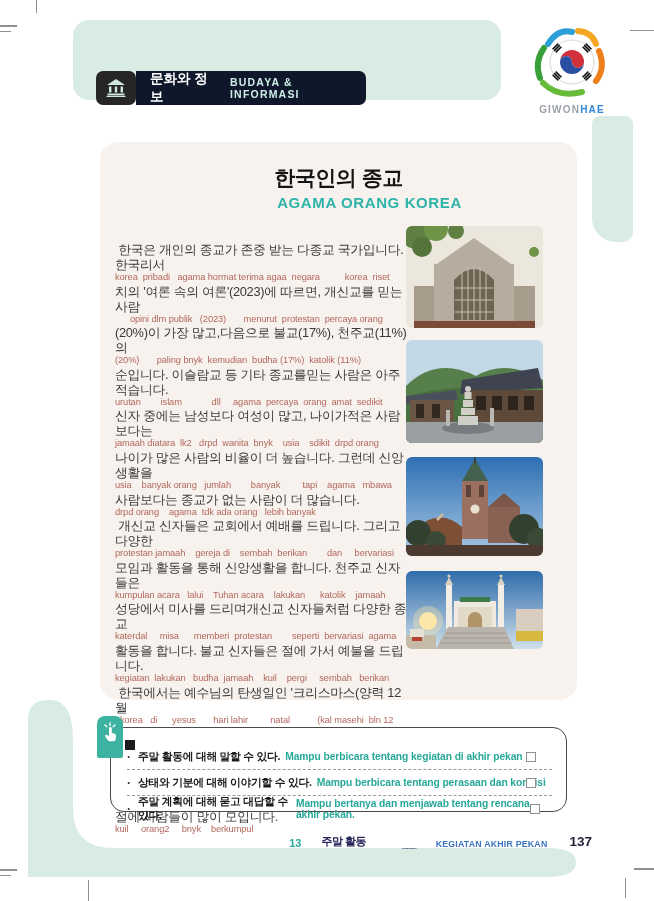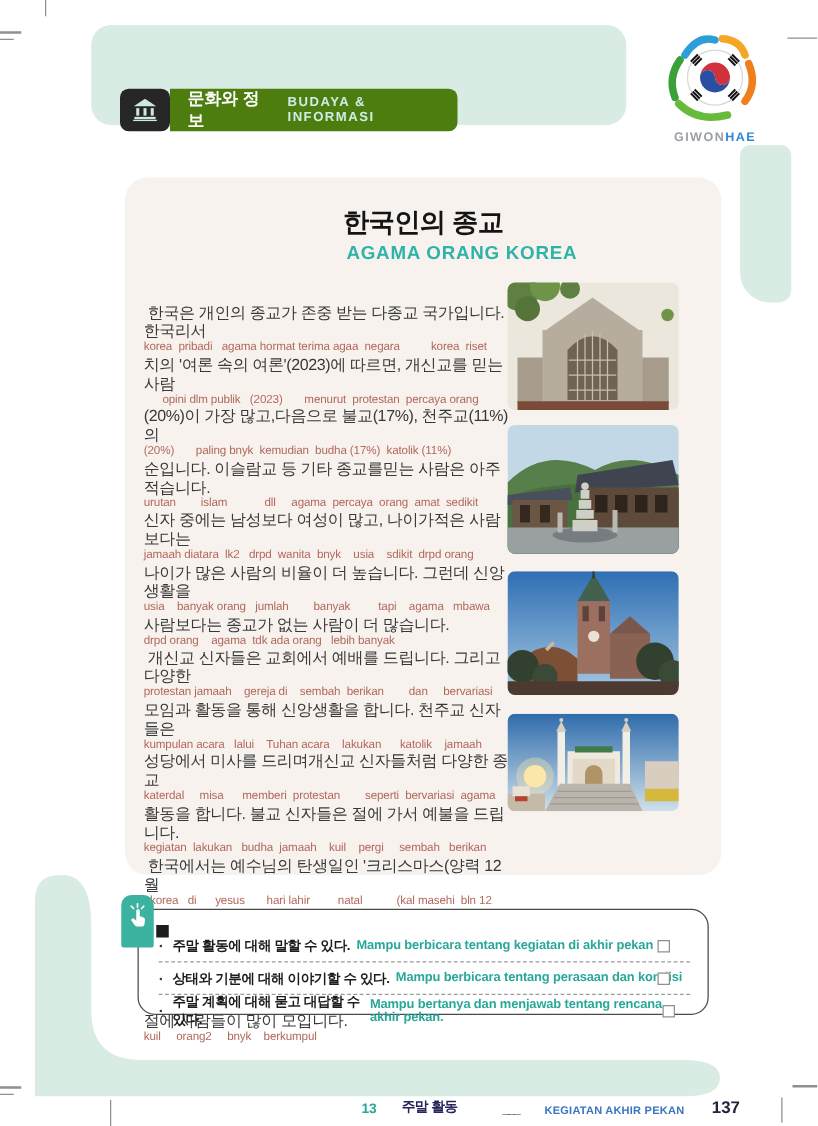--- a/index.html
+++ b/index.html
@@ -12,21 +12,21 @@
   
   .header-band{position:absolute;left:73px;top:20px;width:428px;height:80px;
                background:#d9ece4;border-radius:16px;}
   .right-strip{position:absolute;left:592px;top:116px;width:41px;height:126px;
                background:#d9ece4;border-radius:8px 8px 10px 24px;}
   .bottom-l{position:absolute;left:0;top:690px;}
 
   
   .black-badge{position:absolute;left:96px;top:71px;width:40px;height:34px;background:#262626;
                border-radius:7px;display:flex;align-items:center;justify-content:center;z-index:3;}
-  .teal-badge{position:absolute;left:136px;top:71px;width:230px;height:34px;background:#4d7c0f;
+  .teal-badge{position:absolute;left:136px;top:71px;width:230px;height:34px;background:#0f172a;
               border-radius:0 7px 7px 0;display:flex;align-items:center;gap:9px;
               padding-left:14px;box-sizing:border-box;z-index:2;}
   .teal-badge .kr{color:#ffffff;font-weight:bold;font-size:13.5px;letter-spacing:0;}
   .teal-badge .id{color:#cdeee6;font-weight:bold;font-size:10.5px;letter-spacing:1.2px;}
 
   
   .logo{position:absolute;left:524px;top:24px;width:96px;text-align:center;}
   .logo-text{margin-top:2px;font-size:10px;font-weight:bold;letter-spacing:1.2px;}
   .logo-text .g1{color:#9aa0a6;}
   .logo-text .g2{color:#2e86d6;}
@@ -72,21 +72,21 @@
   .bullet{color:#333;font-weight:bold;font-size:12px;margin-right:2px;}
   .ck-kr{font-size:10.8px;font-weight:bold;color:#1c1c1c;letter-spacing:-0.3px;}
   .ck-id{font-size:10.3px;font-weight:bold;color:#28a899;letter-spacing:-0.1px;}
   .ck-box{position:absolute;right:16px;top:8px;width:8px;height:8px;border:1px solid #909090;
           background:#ffffff;cursor:pointer;}
   .ck-row:last-child .ck-box{right:12px;}
 
   
   .footer{position:absolute;right:62px;top:834px;display:flex;align-items:flex-end;gap:20px;}
   .footer .num{color:#2aa89b;font-weight:bold;font-size:11px;}
-  .footer .kr{color:#26265a;font-weight:bold;font-size:11px;letter-spacing:-0.5px;margin-top:44px;}
+  .footer .kr{color:#26265a;font-weight:bold;font-size:11px;letter-spacing:-0.5px;}
   .footer .sep{color:#26265a;font-weight:bold;font-size:10px;letter-spacing:-1px;margin-left:16px;}
   .footer .id{color:#3b74c0;font-weight:bold;font-size:8.8px;letter-spacing:0.2px;}
   .footer .page-no{color:#23233c;font-weight:bold;font-size:13.5px;margin-left:2px;}
 </style>
 </head>
 <body>
 
 <div class="page">
 
   <div class="mark" style="left:36px;top:0;width:1px;height:13px;"></div>

